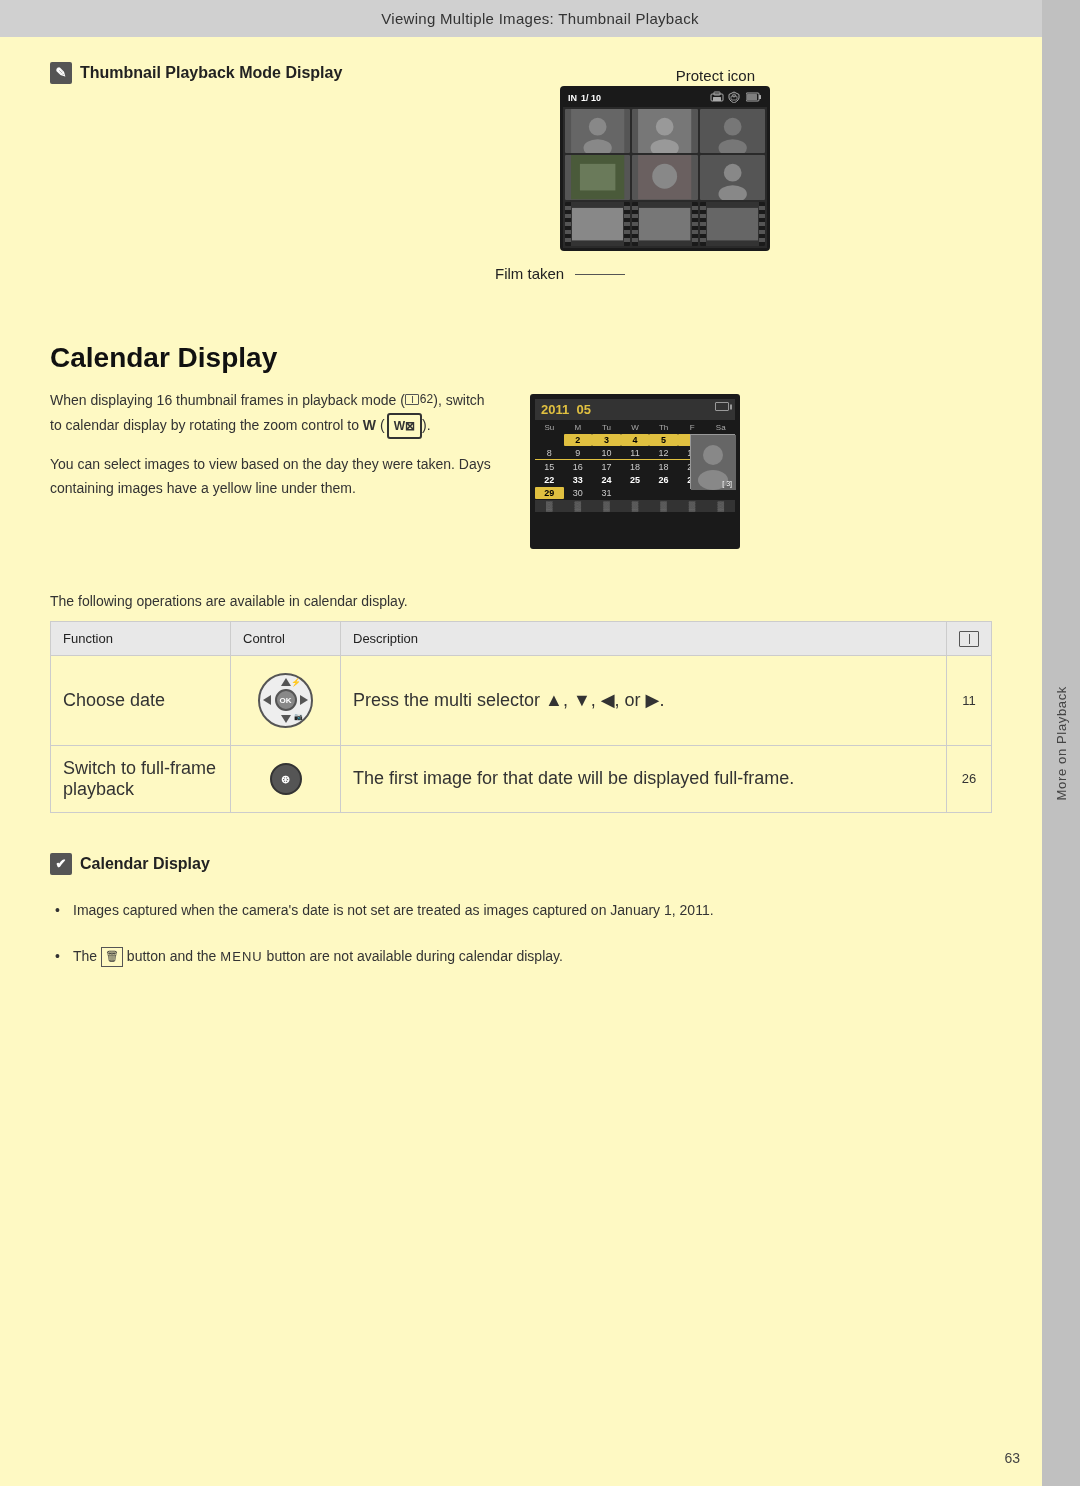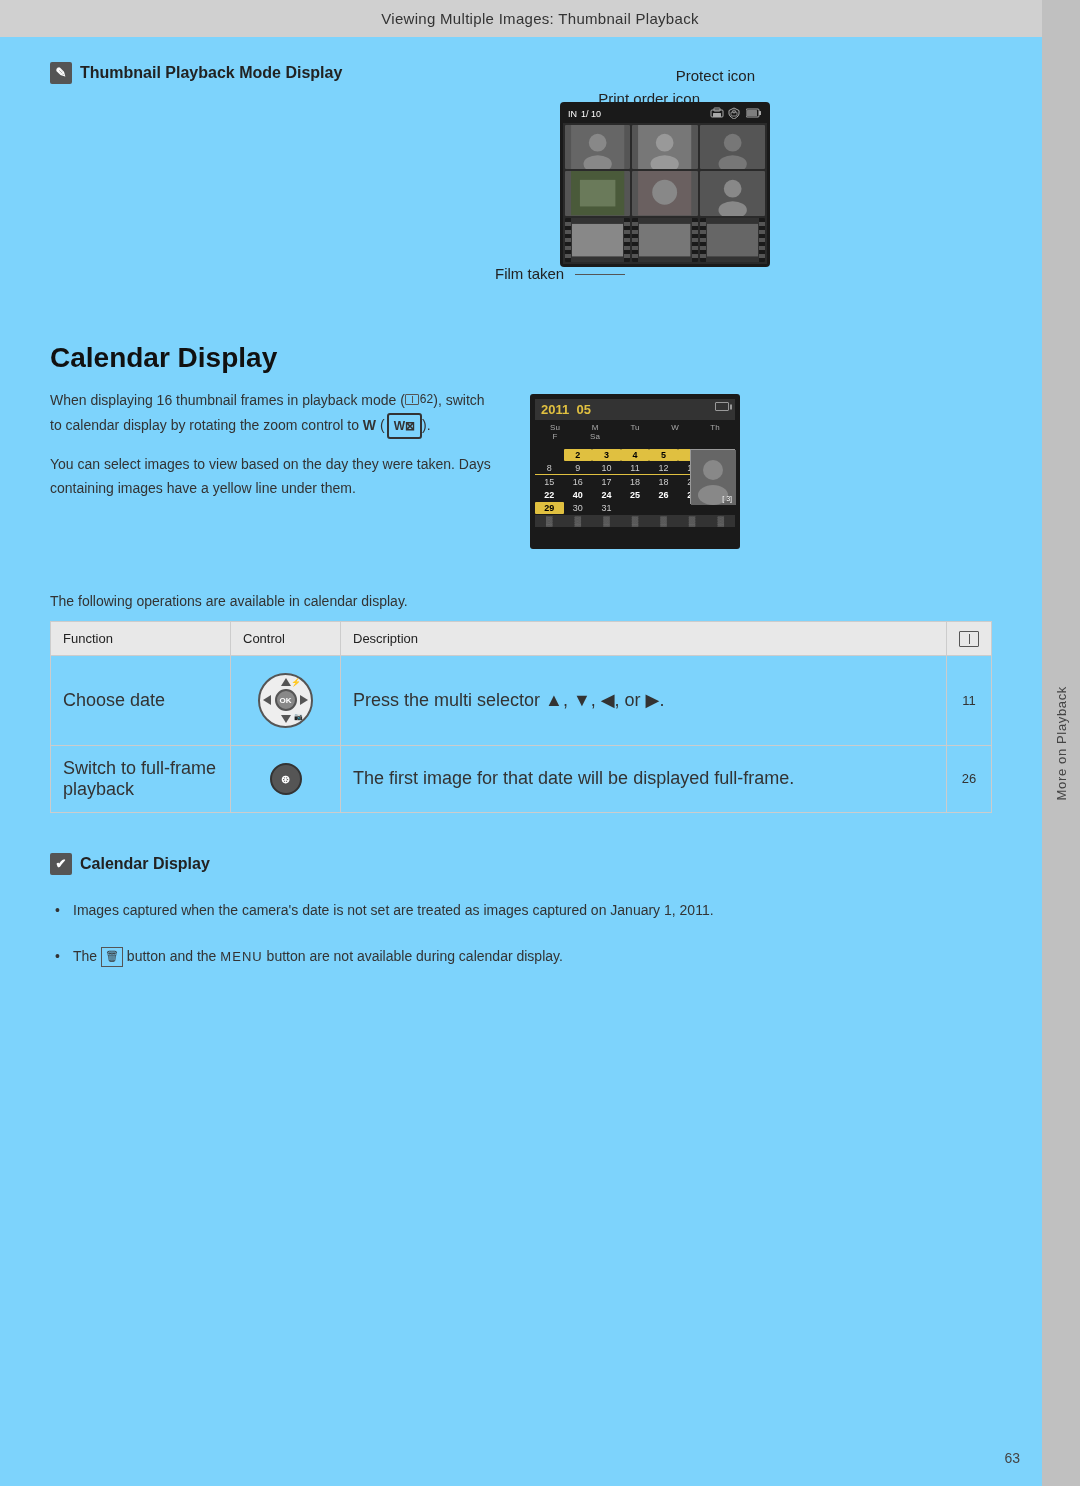--- a/index.html
+++ b/index.html
@@ -9,21 +9,21 @@
       background: #f0f0f0;
       font-family: 'Arial', sans-serif;
       font-size: 15px;
       color: #222;
       position: relative;
     }
 
     .page-container {
       width: 1080px;
       min-height: 1486px;
-      background: #7dd3fc;
+      background: #fef9c3;
       position: relative;
       overflow: hidden;
     }
 
     
     .top-header {
       background: #d0d0d0;
       text-align: center;
       padding: 10px 0;
       font-size: 15px;
@@ -167,25 +167,25 @@
       position: absolute;
       right: -4px;
       top: 50%;
       transform: translateY(-50%);
       width: 2px;
       height: 5px;
       background: #999;
     }
     .cal-days-header {
       display: grid;
-      grid-template-columns: repeat(5, 1fr);
+      grid-template-columns: repeat(7, 1fr);
       font-size: 8px;
       color: #aaa;
       text-align: center;
-      margin-bottom: 8px;
+      margin-bottom: 2px;
     }
     .cal-grid {
       display: grid;
       grid-template-columns: repeat(7, 1fr);
       font-size: 9px;
       text-align: center;
       row-gap: 1px;
     }
     .cal-cell {
       color: #ccc;
@@ -423,27 +423,28 @@
       top: 28px;
       right: 80px;
     }
     .film-frames-label {
       position: absolute;
       bottom: 15px;
       left: 10px;
     }
     .cam-display {
       position: absolute;
-      top: 40px;
+      top: 24px;
       right: 10px;
       width: 210px;
       height: 165px;
       background: #1a1a1a;
       border-radius: 4px;
       overflow: hidden;
+      font-weight: bold;
     }
     .cam-display-inner {
       position: absolute;
       inset: 3px;
       background: #2a2a2a;
     }
     .cam-status-bar {
       height: 18px;
       background: #1a1a1a;
       display: flex;
@@ -713,21 +714,21 @@
 
               <span class="cal-cell">15</span>
               <span class="cal-cell">16</span>
               <span class="cal-cell">17</span>
               <span class="cal-cell">18</span>
               <span class="cal-cell">18</span>
               <span class="cal-cell">20</span>
               <span class="cal-cell">21</span>
 
               <span class="cal-cell" style="color:#fff;font-weight:bold;">22</span>
-              <span class="cal-cell" style="color:#fff;font-weight:bold;">40</span>
+              <span class="cal-cell" style="color:#fff;font-weight:bold;">33</span>
               <span class="cal-cell" style="color:#fff;font-weight:bold;">24</span>
               <span class="cal-cell" style="color:#fff;font-weight:bold;">25</span>
               <span class="cal-cell" style="color:#fff;font-weight:bold;">26</span>
               <span class="cal-cell" style="color:#fff;font-weight:bold;">27</span>
               <span class="cal-cell" style="color:#fff;font-weight:bold;">28</span>
 
               <span class="cal-cell highlight">29</span>
               <span class="cal-cell" style="color:#ccc;text-align:center;">30</span>
               <span class="cal-cell" style="color:#ccc;">31</span>
               <span class="cal-cell"></span>

